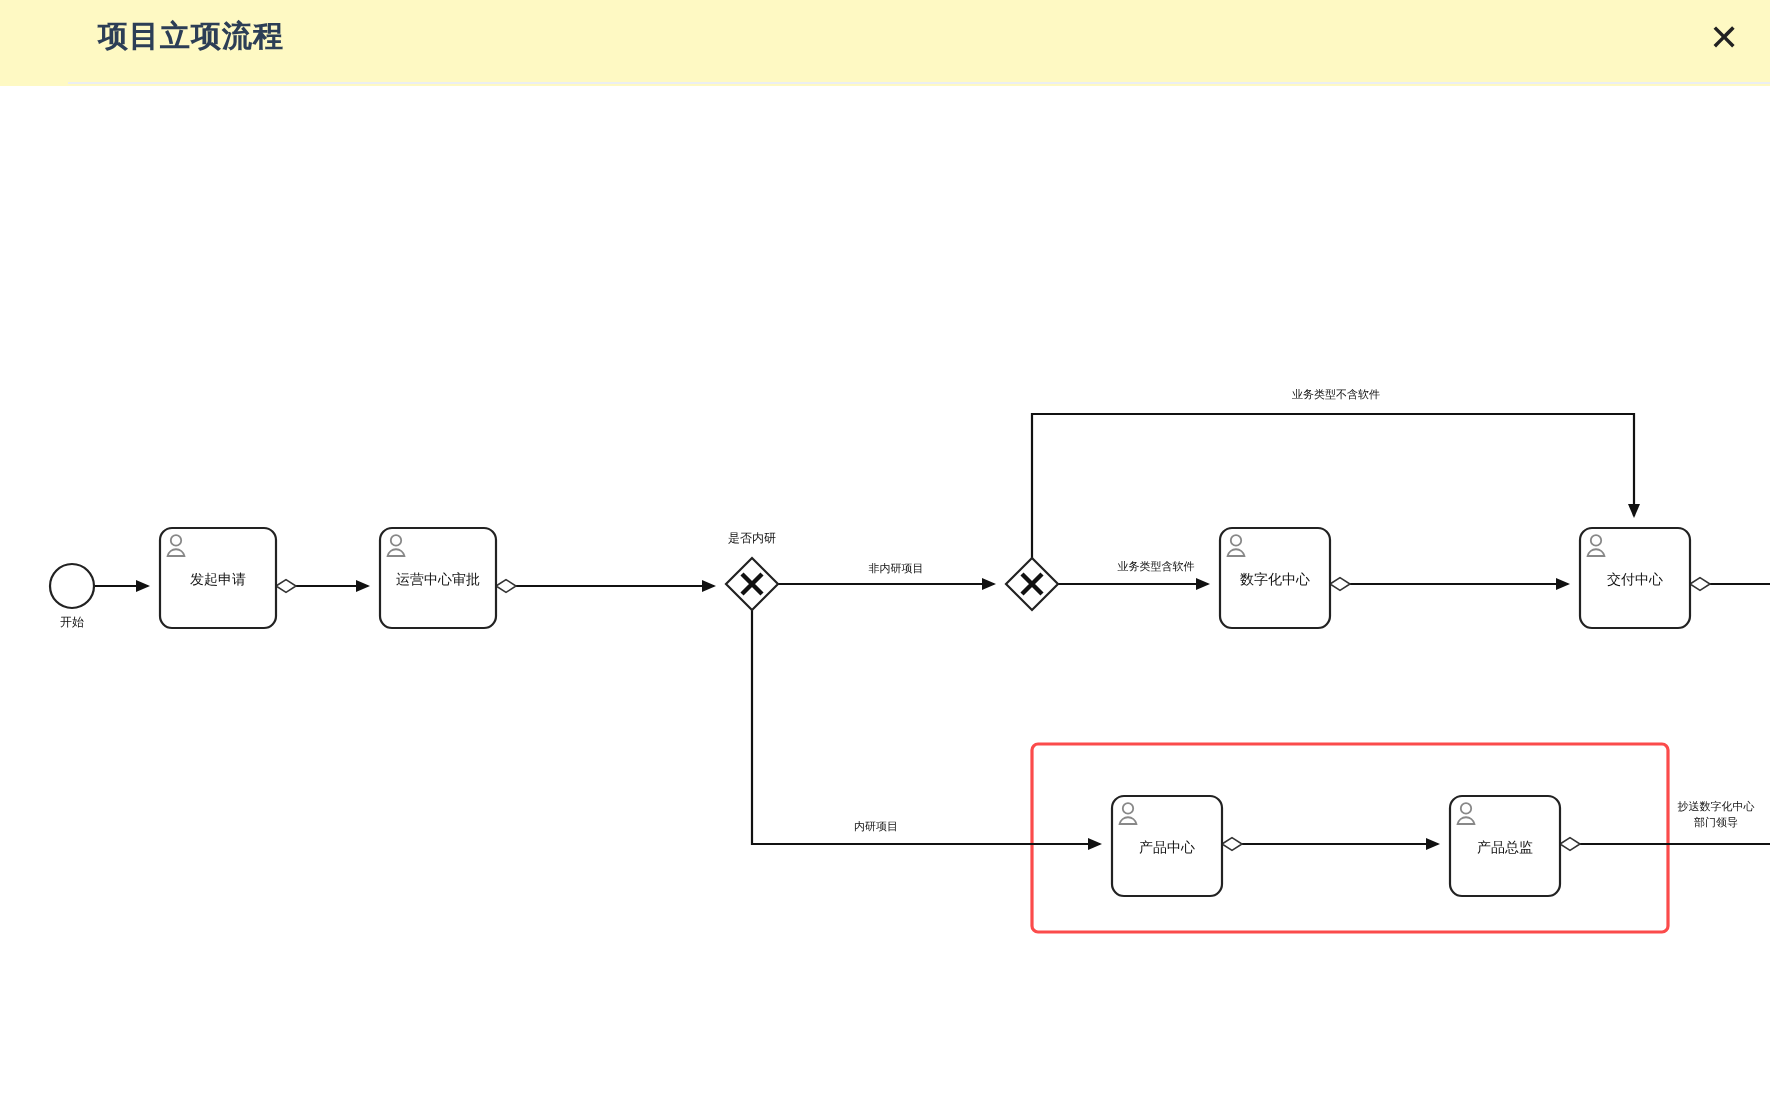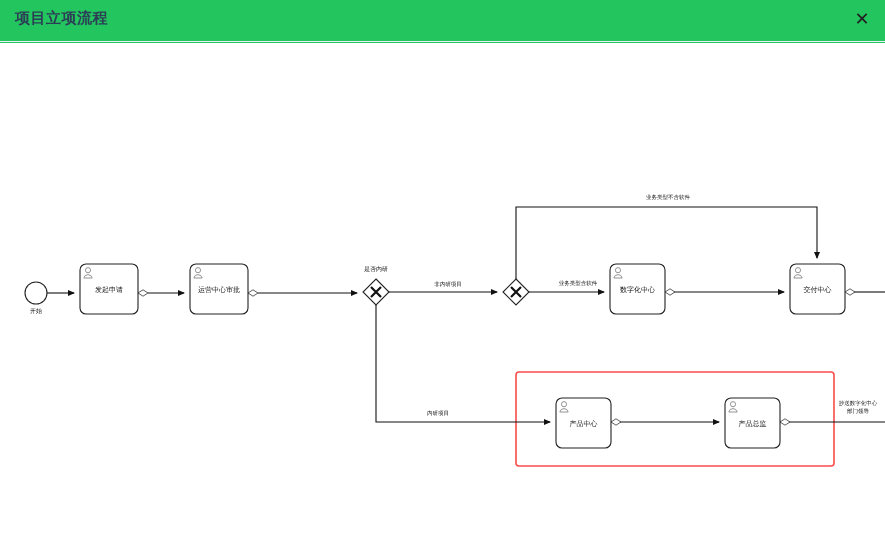--- a/index.html
+++ b/index.html
@@ -10,23 +10,24 @@
   body {
     width: 885px;
     height: 556px;
     font-family: "Liberation Sans", "DejaVu Sans", sans-serif;
     overflow: hidden;
     position: relative;
   }
   .modal {
     width: 885px;
     height: 392px;
-    background: #22c55e;
+    background: #fef9c3;
     position: relative;
     box-sizing: border-box;
+    padding-left: 34px;
   }
   .modal-header {
     height: 42px;
     border-bottom: 1px solid #ebeef2;
     position: relative;
     box-sizing: border-box;
   }
   .modal-title {
     position: absolute;
     left: 15px;

